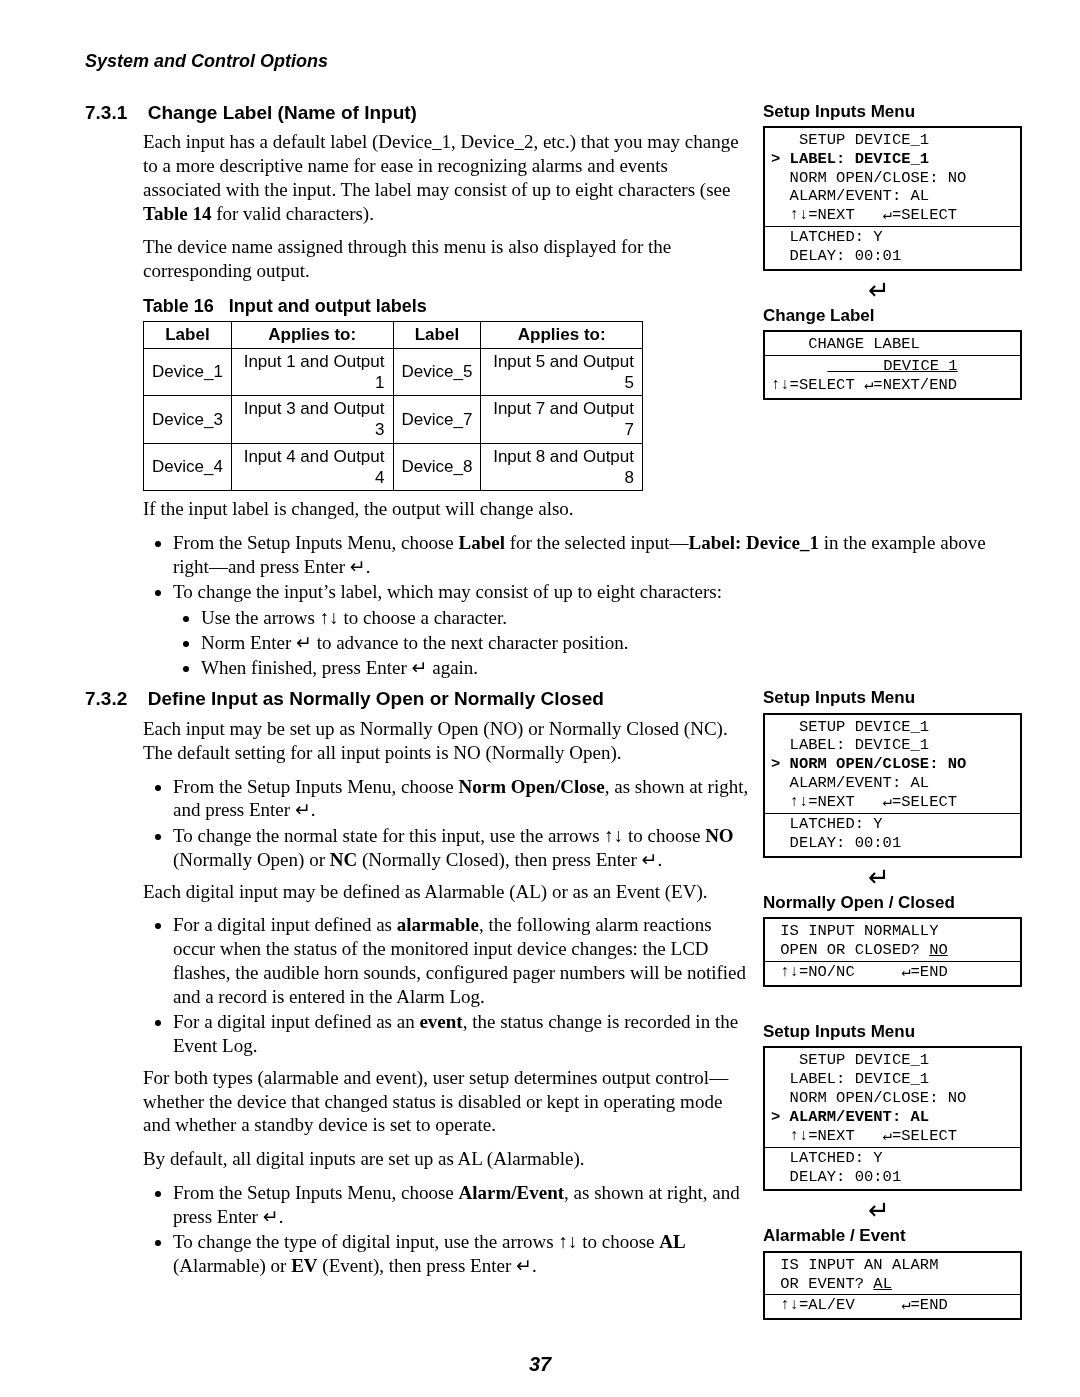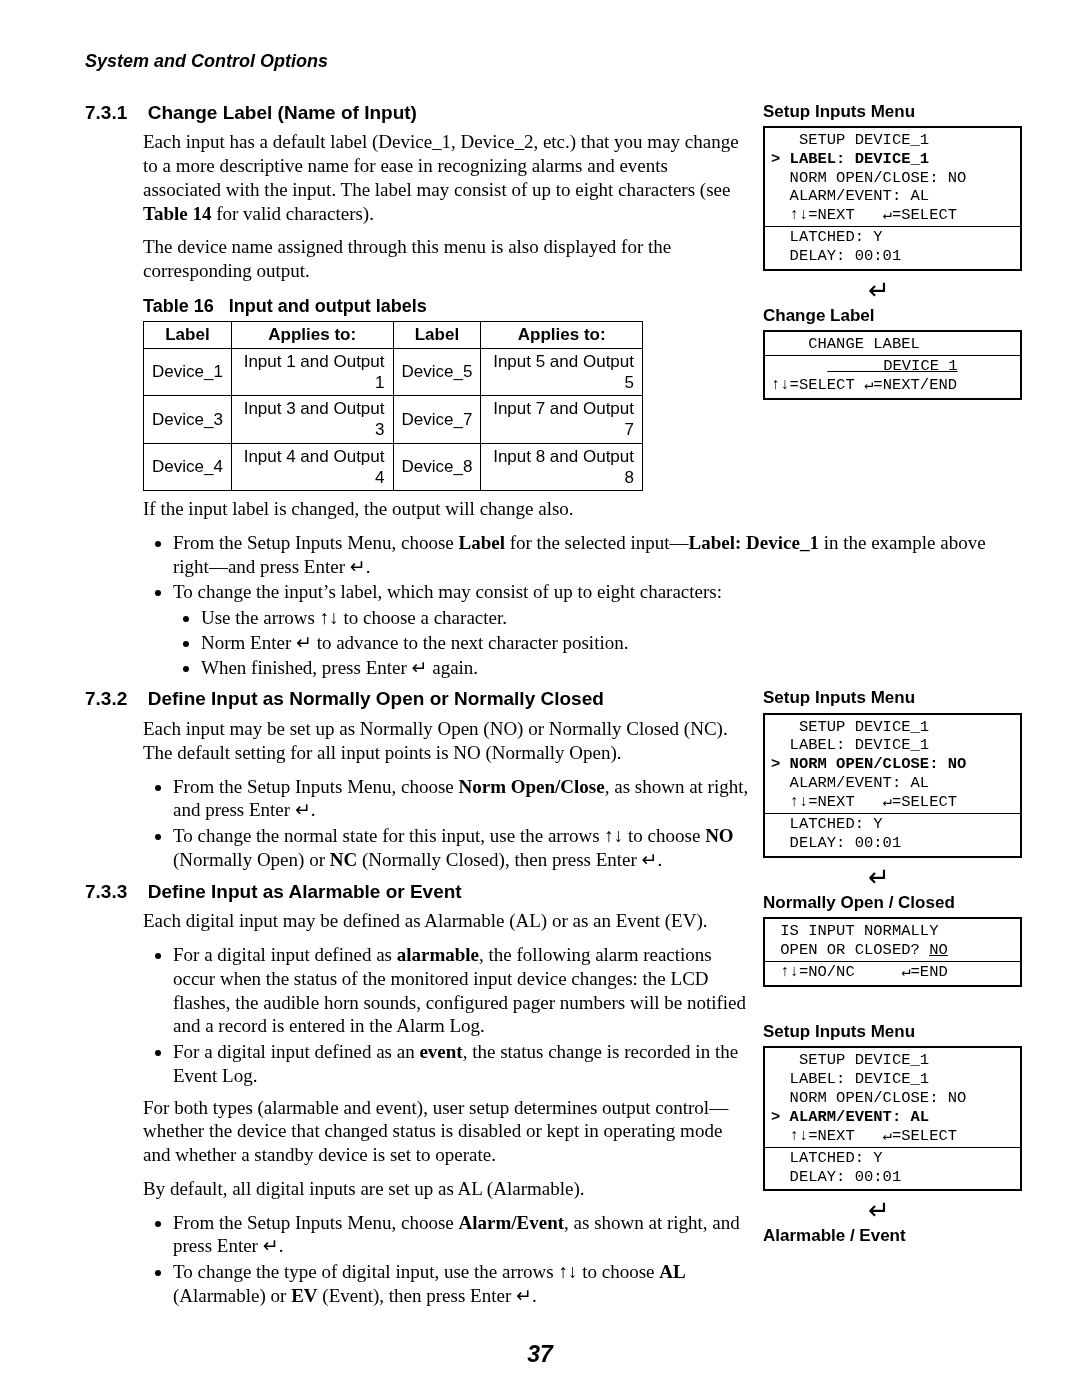--- a/index.html
+++ b/index.html
@@ -99,26 +99,26 @@
     text-align: center;
     font-size: 26px;
     line-height: 1;
     margin: 6px 0 2px 0;
     font-family: "DejaVu Sans", Arial, sans-serif;
   }
   .pgnum {
     position: absolute;
     left: 0;
     width: 1080px;
-    bottom: 28px;
+    bottom: 20px;
     text-align: center;
     font-family: Arial, Helvetica, sans-serif;
     font-weight: bold;
     font-style: italic;
-    font-size: 23px;
+    font-size: 20px;
   }
 </style>
 </head>
 <body>
 
 <div class="page">
   <div class="runhead">System and Control Options</div>
 
   <div class="two-col">
     <div class="left">
@@ -216,24 +216,20 @@
         <ul class="dots">
           <li>
             <span>From the Setup Inputs Menu, choose </span><b>Norm Open/Close</b><span>, as shown at right, and press Enter </span><span class="enter">↵</span><span>.</span>
           </li>
           <li>
             <span>To change the normal state for this input, use the arrows </span><span class="arrows">↑↓</span><span> to choose </span><b>NO</b><span> (Normally Open) or </span><b>NC</b><span> (Normally Closed), then press Enter </span><span class="enter">↵</span><span>.</span>
           </li>
         </ul>
       </div>
 
-      <div class="sechead" style="margin-top:8px;">
-        <span class="secnum">7.3.3</span>
-        <span class="sectitle">Define Input as Alarmable or Event</span>
-      </div>
       <div class="body-indent">
         <p>Each digital input may be defined as Alarmable (AL) or as an Event (EV).</p>
         <ul class="dots">
           <li>
             <span>For a digital input defined as </span><b>alarmable</b><span>, the following alarm reactions occur when the status of the monitored input device changes: the LCD flashes, the audible horn sounds, configured pager numbers will be notified and a record is entered in the Alarm Log.</span>
           </li>
           <li>
             <span>For a digital input defined as an </span><b>event</b><span>, the status change is recorded in the Event Log.</span>
           </li>
         </ul>
@@ -279,17 +275,23 @@
         <div class="row">  LABEL: DEVICE_1</div>
         <div class="row">  NORM OPEN/CLOSE: NO</div>
         <div class="row sel">&gt; ALARM/EVENT: AL</div>
         <div class="row">  ↑↓=NEXT   ↵=SELECT</div>
         <div class="divider"></div>
         <div class="row">  LATCHED: Y</div>
         <div class="row last">  DELAY: 00:01</div>
       </div>
       <div class="enter-big">↵</div>
       <div class="lcd-title">Alarmable / Event</div>
+      <div class="lcd">
+        <div class="row first"> IS INPUT AN ALARM</div>
+        <div class="row"><span> OR EVENT? </span><span style="text-decoration:underline">AL</span></div>
+        <div class="divider"></div>
+        <div class="row last"> ↑↓=AL/EV     ↵=END</div>
+      </div>
     </div>
   </div>
 </div>
 
 <div class="pgnum">37</div>
 
 </body></html>

